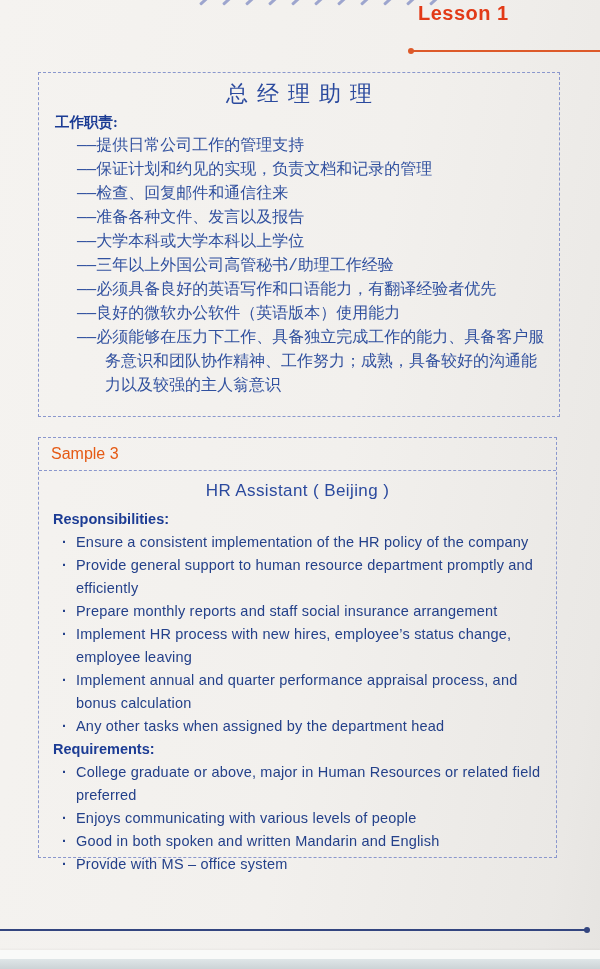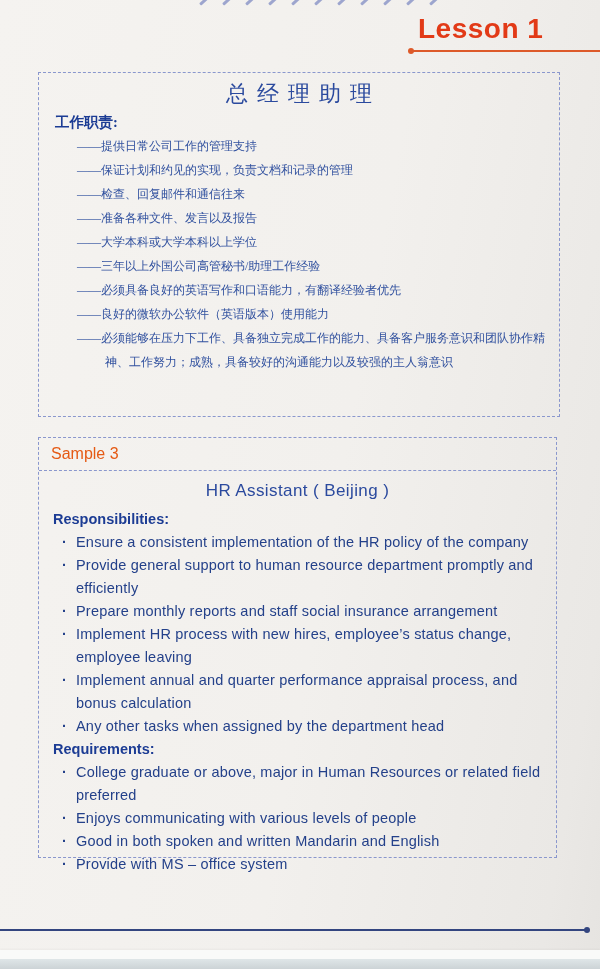--- a/index.html
+++ b/index.html
@@ -13,22 +13,22 @@
 
   
   .top-marks{position:absolute;top:-3px;left:202px;display:flex;gap:20px;}
   .top-marks span{
     display:block;width:3px;height:9px;background:#8d98c8;
     transform:rotate(48deg);border-radius:1px;opacity:.85;
   }
 
   
   .lesson-title{
-    position:absolute;top:13px;left:418px;
-    font-size:28px;font-weight:bold;color:#e23a17;letter-spacing:.5px;
+    position:absolute;top:2px;left:418px;
+    font-size:20px;font-weight:bold;color:#e23a17;letter-spacing:.5px;
   }
   .lesson-rule{position:absolute;top:50px;left:410px;width:190px;height:2px;background:#dd5a2a;}
   .lesson-rule .dot{position:absolute;left:-2px;top:-2px;width:6px;height:6px;border-radius:50%;background:#dd5a2a;}
 
   
   .box{position:absolute;border:1px dashed #8a97cd;background:rgba(255,255,255,0.0);}
   .box-cn{left:38px;top:72px;width:522px;height:345px;padding:6px 12px;box-sizing:border-box;}
   .box-sample{left:38px;top:437px;width:519px;height:421px;box-sizing:border-box;}
 
   
@@ -36,22 +36,22 @@
     margin:3px 0 4px 0;text-align:center;
     font-family:"Liberation Serif","DejaVu Serif",serif;
     font-size:22px;font-weight:normal;color:#2b4a9e;letter-spacing:9px;text-indent:9px;
     line-height:24px;
   }
   .cn-heading{
     font-family:"Liberation Serif","DejaVu Serif",serif;
     font-weight:bold;color:#1c3c94;font-size:14.5px;line-height:24px;margin-left:4px;
   }
   .cn-item{
-    font-family:Liberation Serif, serif;
-    color:#31519f;font-size:12px;line-height:24px;
+    font-family:Liberation Mono, monospace;
+    color:#31519f;font-size:16px;line-height:24px;
     padding-left:54px;text-indent:-28px;
   }
 
   
   .sample-header{
     height:33px;border-bottom:1px dashed #8a97cd;
     display:flex;align-items:center;padding-left:12px;box-sizing:border-box;
   }
   .sample-label{font-size:16px;font-weight:normal;color:#e55a14;}
   .sample-body{padding:4px 14px 0 14px;}

